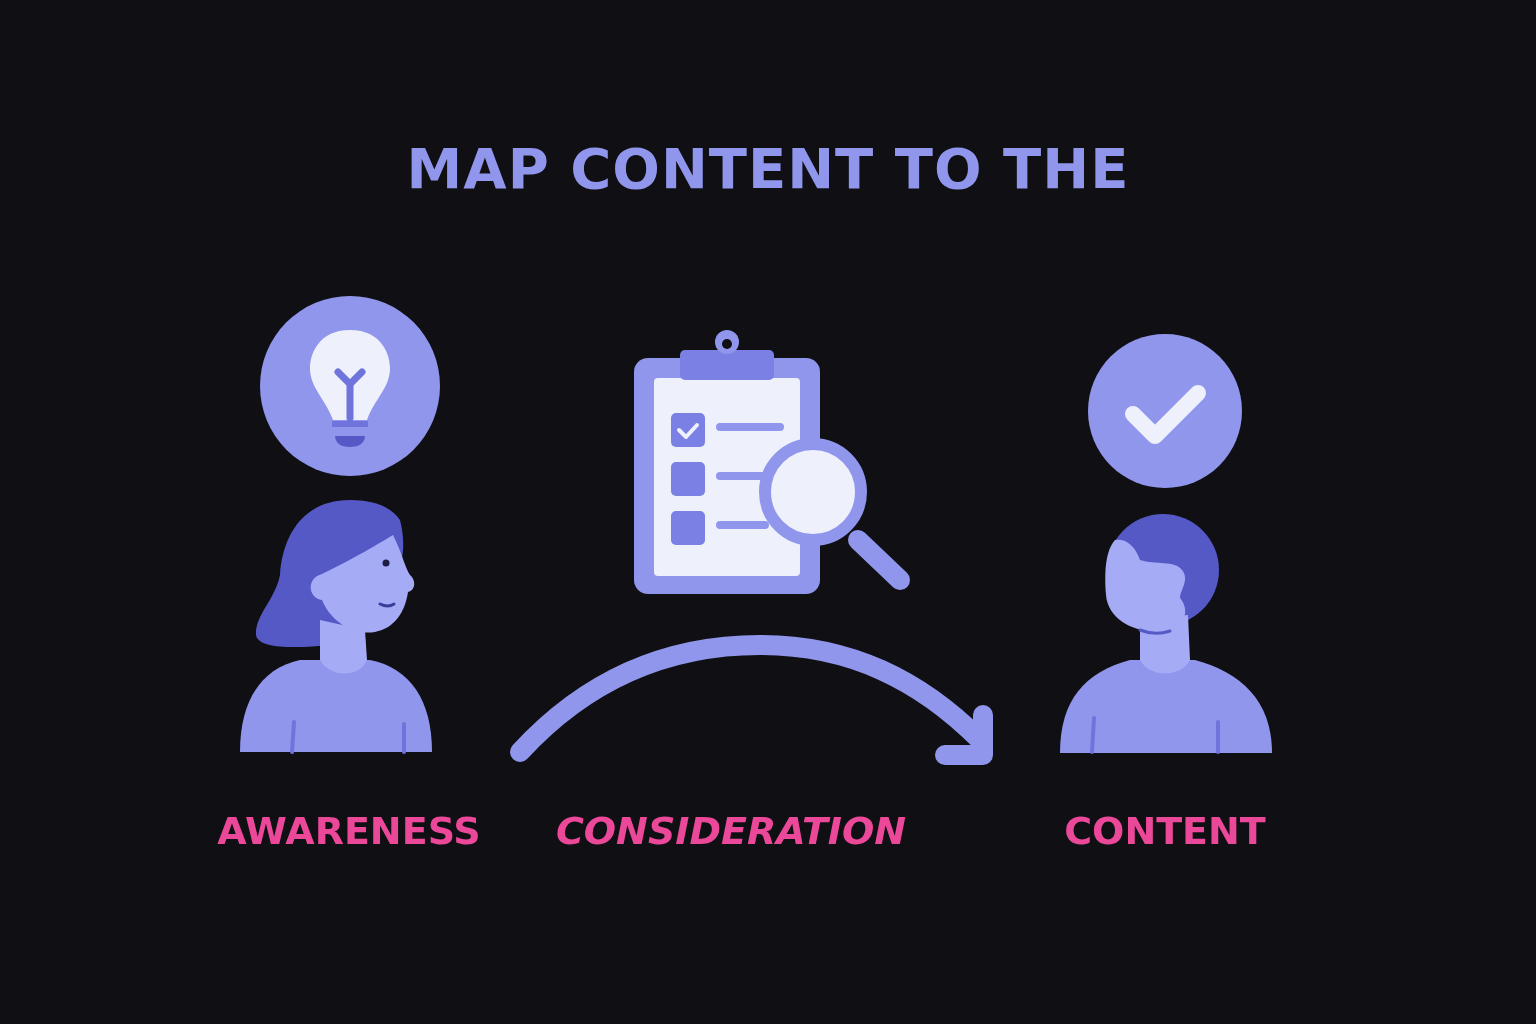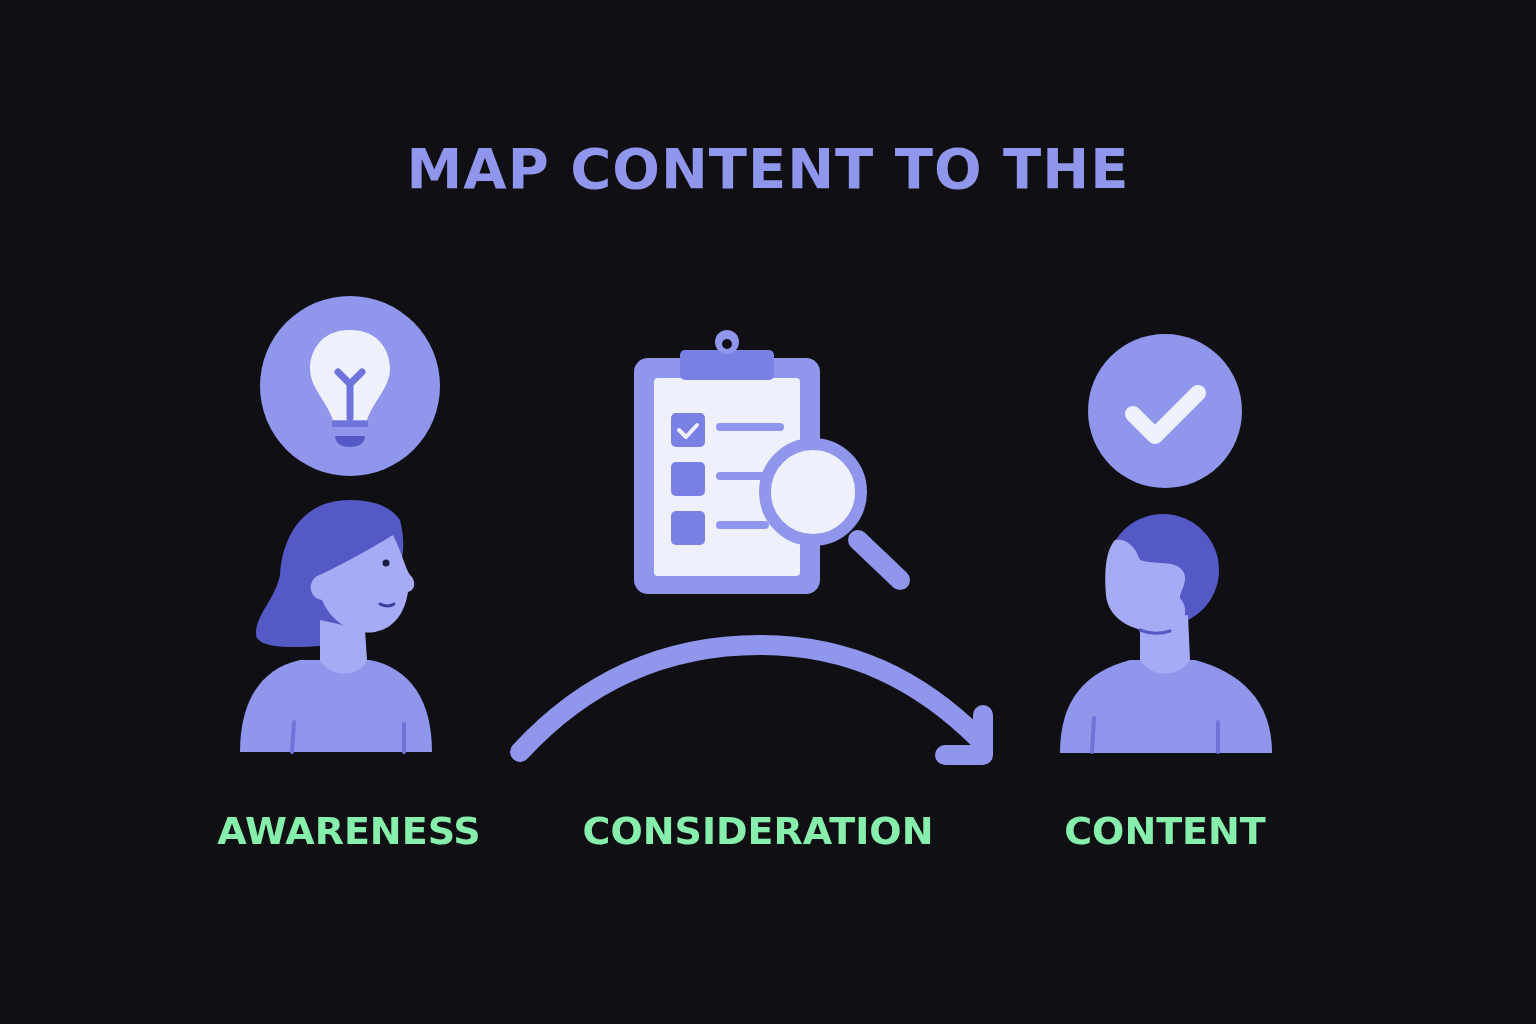--- a/index.html
+++ b/index.html
@@ -9,21 +9,21 @@
     font-family: "DejaVu Sans", sans-serif;
     position: relative;
   }
   .title {
     position: absolute; left: 0; top: 92px; width: 1536px;
     text-align: center; color: #9096ec;
     font-family: "DejaVu Sans", sans-serif; font-weight: bold;
     font-size: 56px; line-height: 76px; letter-spacing: 1px; margin-top: 39px;
   }
   .stage-label {
-    position: absolute; top: 808px; color: #86efac;
+    position: absolute; top: 808px; color: #ec4899;
     font-family: "DejaVu Sans", sans-serif; font-weight: bold;
     font-size: 38px; line-height: 46px; text-align: center;
   }
   svg.art { position: absolute; left: 0; top: 0; }
 </style>
 </head>
 <body>
 
 <div class="title">
   <div>MAP CONTENT TO THE</div>
@@ -78,14 +78,14 @@
     <circle cx="1163" cy="570" r="56" fill="#5559c6"></circle>
     <path d="M1060 753 C 1060 700 1085 672 1130 660 L 1195 660 C 1240 672 1272 700 1272 753 Z" fill="#9096ec"></path>
     <path d="M1140 620 L 1140 660 C 1150 678 1180 678 1190 660 L 1188 615 Z" fill="#a6abf5"></path>
     <path d="M1115 540 C 1125 538 1135 545 1140 560 C 1155 565 1175 560 1182 570 C 1190 580 1180 590 1180 598 C 1190 610 1185 625 1170 630 C 1140 636 1108 622 1106 595 C 1104 570 1106 550 1115 540 Z" fill="#a6abf5"></path>
     <path d="M1140 630 Q 1155 636 1170 631" stroke="#5559c6" stroke-width="3" stroke-linecap="round" fill="none"></path>
     <path d="M1094 718 L 1092 752 M1218 722 L 1218 752" stroke="#6f74dc" stroke-width="4" stroke-linecap="round"></path>
   </g>
 </svg>
 
 <div class="stage-label" style="left:200px; width:298px;">AWARENESS</div>
-<div class="stage-label" style="left:555px; width:406px;">CONSIDERATION</div>
+<div class="stage-label" style="left:528px; width:406px;font-style:italic;">CONSIDERATION</div>
 <div class="stage-label" style="left:1045px; width:240px;">CONTENT</div>
 
 </body></html>

